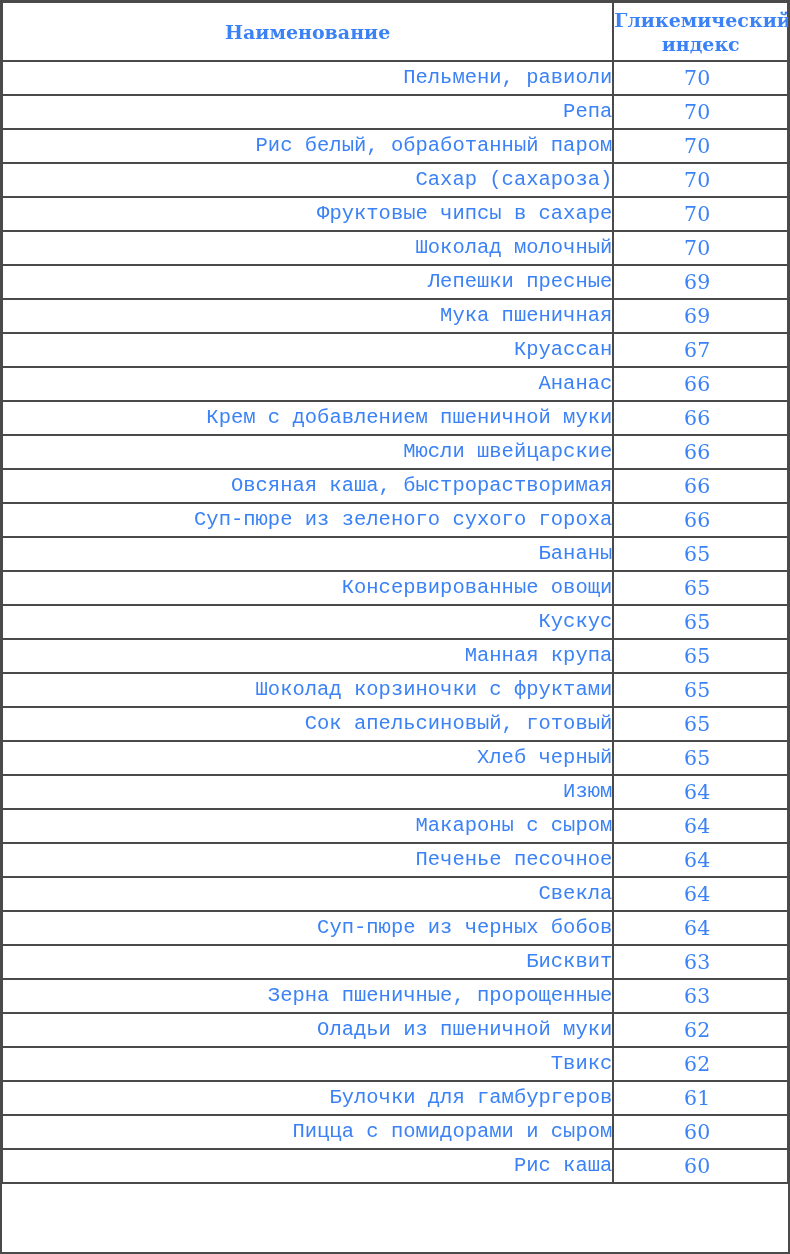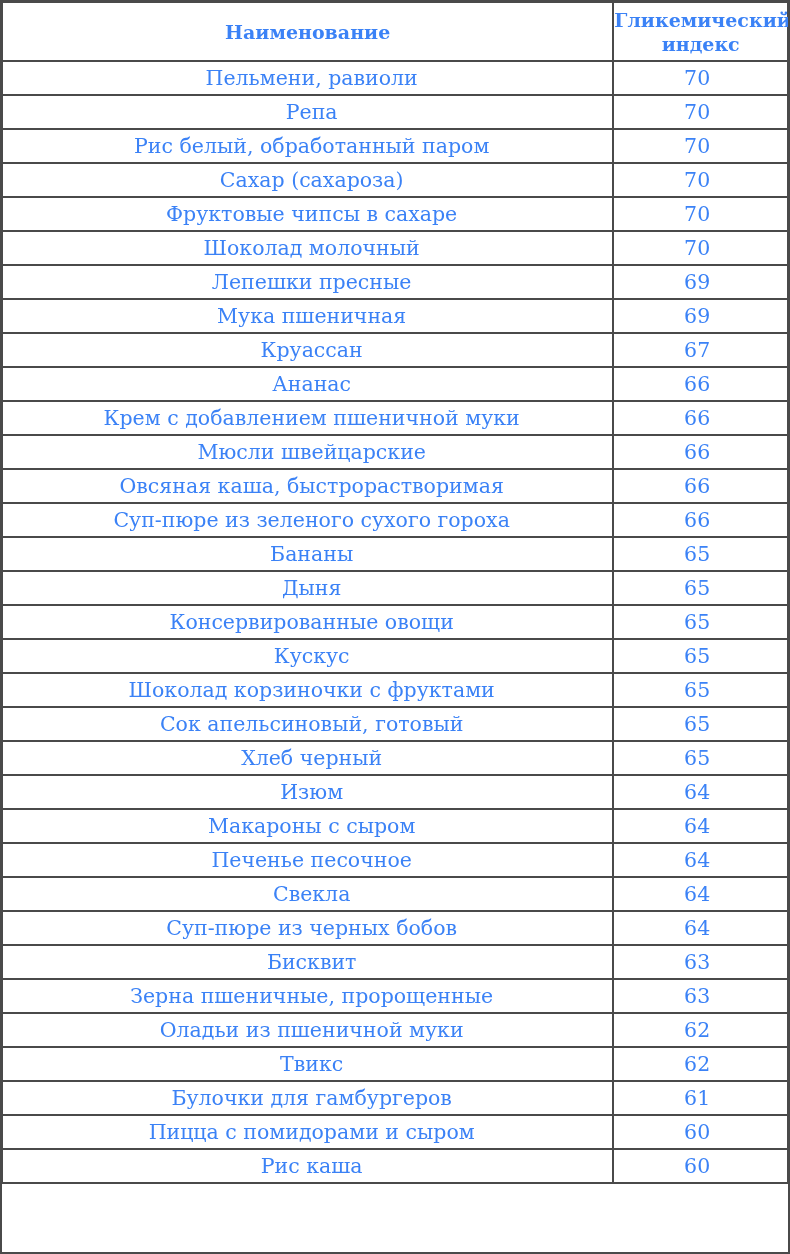--- a/index.html
+++ b/index.html
@@ -42,21 +42,22 @@
     .gi-table td {
       height: 34px;
       font-size: 20.5px;
       line-height: 30px;
       vertical-align: middle;
       white-space: nowrap;
       overflow: hidden;
     }
     .gi-table td.name {
       padding-left: 8px;
-      text-align: center;
+      text-align: right;
+      font-family: Liberation Mono, monospace;
     }
     .gi-table td.gi {
       text-align: center;
       padding-right: 7px;
     }
     .outer {
       position: absolute;
       left: 0; top: 0;
       width: 790px; height: 1254px;
       box-sizing: border-box;
@@ -129,29 +130,29 @@
       </tr>
       <tr>
         <td class="name">Суп-пюре из зеленого сухого гороха</td>
         <td class="gi">66</td>
       </tr>
       <tr>
         <td class="name">Бананы</td>
         <td class="gi">65</td>
       </tr>
       <tr>
-        <td class="name">Дыня</td>
-        <td class="gi">65</td>
-      </tr>
-      <tr>
         <td class="name">Консервированные овощи</td>
         <td class="gi">65</td>
       </tr>
       <tr>
         <td class="name">Кускус</td>
+        <td class="gi">65</td>
+      </tr>
+      <tr>
+        <td class="name">Манная крупа</td>
         <td class="gi">65</td>
       </tr>
       <tr>
         <td class="name">Шоколад корзиночки с фруктами</td>
         <td class="gi">65</td>
       </tr>
       <tr>
         <td class="name">Сок апельсиновый, готовый</td>
         <td class="gi">65</td>
       </tr>

